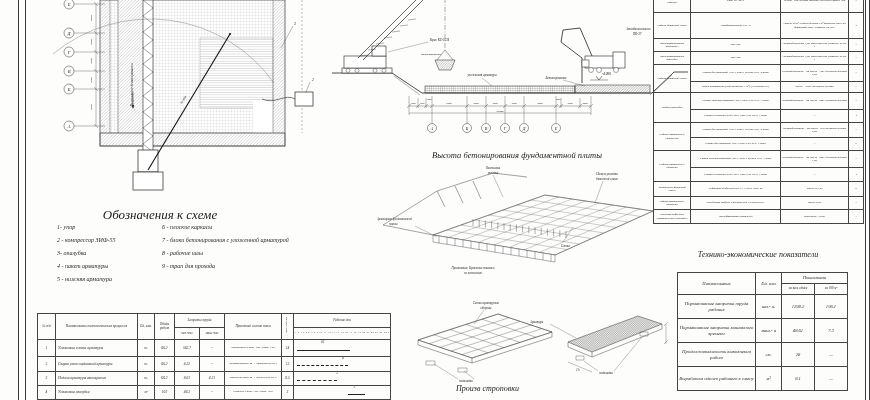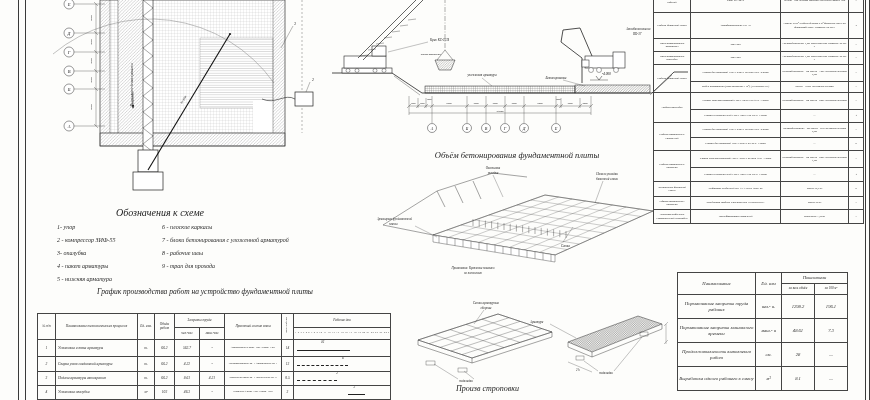--- a/index.html
+++ b/index.html
@@ -128,37 +128,36 @@
     </g>
     <g>
       <rect x="265" y="92" width="18" height="14" fill="#fff" stroke="#222" stroke-width="0.7"></rect>
       <path d="M265 99 C255 93 245 105 232 99" fill="none" stroke="#222" stroke-width="0.6"></path>
       <line x1="280" y1="82" x2="276" y2="92" stroke="#333" stroke-width="0.35"></line>
       <text x="282" y="81" font-size="4">2</text>
       <line x1="263" y1="26" x2="251" y2="48" stroke="#333" stroke-width="0.35"></line>
       <text x="264" y="25" font-size="4">3</text>
     </g>
   </svg>
-  <div class="abs cap" style="left:95px;top:207px;width:130px;font-size:10px;">Обозначения к схеме</div>
+  <div class="abs cap" style="left:95px;top:207px;width:130px;font-size:13px;">Обозначения к схеме</div>
 
   <div class="abs" style="left:57px;top:221px;">
     <div class="legend-item">1- упор</div>
     <div class="legend-item">2 - компрессор ЗИФ-55</div>
     <div class="legend-item">3- опалубка</div>
     <div class="legend-item">4 - пакет арматуры</div>
     <div class="legend-item">5 - нижняя арматура</div>
   </div>
   <div class="abs" style="left:162px;top:221px;max-width:170px;">
     <div class="legend-item">6 - плоские каркасы</div>
     <div class="legend-item">7 - блоки бетонирования с уложенной арматурой</div>
     <div class="legend-item">8 - рабочие швы</div>
     <div class="legend-item">9 - трап для прохода</div>
   </div>
 
-  <div class="abs cap" style="left:40px;top:287px;width:330px;font-size:7.5px;">График производства работ на устройство фундаментной плиты</div>
   <table class="t1 abs" style="left:37px;top:313px;">
     <colgroup>
         <col style="width:18px">
         <col style="width:82px">
         <col style="width:17px">
         <col style="width:20px">
       <col style="width:25px">
         <col style="width:25px">
         <col style="width:57px">
         <col style="width:12px">
@@ -368,21 +367,21 @@
       <circle cx="194" cy="128" r="4.5" fill="#fff" stroke="#333" stroke-width="0.5"></circle>
       <circle cx="226" cy="128" r="4.5" fill="#fff" stroke="#333" stroke-width="0.5"></circle>
       <text x="102" y="130" font-size="4.2" text-anchor="middle">А</text>
       <text x="137" y="130" font-size="4.2" text-anchor="middle">Б</text>
       <text x="156" y="130" font-size="4.2" text-anchor="middle">В</text>
       <text x="175" y="130" font-size="4.2" text-anchor="middle">Г</text>
       <text x="194" y="130" font-size="4.2" text-anchor="middle">Д</text>
       <text x="226" y="130" font-size="4.2" text-anchor="middle">Е</text>
     </g>
   </svg>
-  <div class="abs cap" style="left:397px;top:150px;width:240px;font-size:8.5px;">Объём бетонирования фундаментной плиты</div>
+  <div class="abs cap" style="left:397px;top:150px;width:240px;font-size:8.5px;">Высота бетонирования фундаментной плиты</div>
 
   <svg class="abs" style="left:375px;top:163px;" width="290" height="115" viewBox="0 0 290 115">
     <g stroke="#333" fill="none" stroke-width="0.45">
       <path d="M8 62 L62 28 L118 10 L152 14"></path>
       <path d="M8 62 L58 72"></path>
       <path d="M62 28 L70 44 M80 23 L88 40 M98 18 L106 36"></path>
     </g>
     <g stroke="#555" stroke-width="0.3">
       <path d="M58 72 L170 32 L278 48 L180 92 Z" fill="none" stroke="#333" stroke-width="0.5"></path>
       <path d="M58 72 L170 32 M73 74.5 L183.5 34 M88 77 L197 36 M103 79.5 L210.5 38 M119 82 L224 40 M134 84.5 L237.5 42 M149 87 L251 44 M164 89.5 L264.5 46 M180 92 L278 48"></path>
@@ -543,20 +542,21 @@
       </tr>
       <tr style="height:14px;">
         <td>Электроснабжение строительной площадки</td>
         <td>Трансформатор сварочный</td>
         <td class="ch">Мощность 1,5кВа</td>
         <td>1</td>
       </tr>
     </tbody>
   </table>
 
+  <div class="abs cap" style="left:658px;top:250px;width:200px;font-size:8px;">Технико-экономические показатели</div>
   <table class="t3 abs" style="left:677px;top:272px;">
     <colgroup>
         <col style="width:78px">
         <col style="width:26px">
         <col style="width:33px">
         <col style="width:33px">
       </colgroup>
     <thead>
       <tr style="height:11px;">
         <th rowspan="2">Наименование</th>

